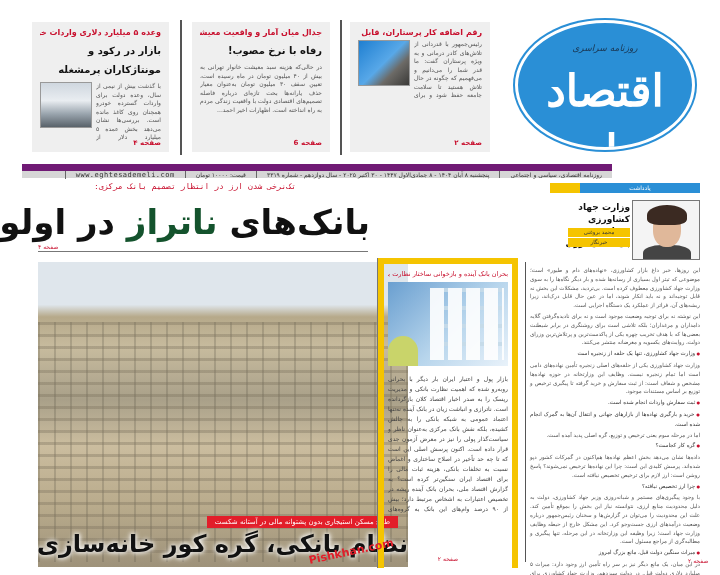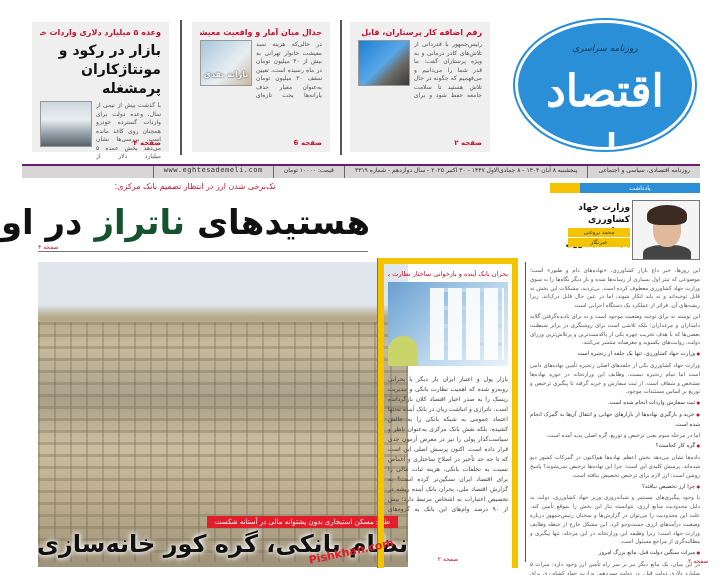--- a/index.html
+++ b/index.html
@@ -2,41 +2,41 @@
 <html><head>
 <meta charset="utf-8">
 <style>
   * { box-sizing: border-box; margin: 0; padding: 0; }
   html, body { width: 720px; height: 575px; background: #ffffff; overflow: hidden; }
   body { position: relative; font-family: "DejaVu Sans", sans-serif; direction: rtl; color: #222; }
 
   
   .teaser { position: absolute; top: 22px; height: 130px; background: #efefef; padding: 6px 8px; }
   .teaser .kicker { font-size: 8px; color: #c8102e; font-weight: bold; white-space: nowrap; overflow: hidden; }
-  .teaser .title { font-size: 14px; font-weight: bold; color: #111; line-height: 19px; margin-top: 4px; }
+  .teaser .title { font-size: 10px; font-weight: bold; color: #111; line-height: 19px; margin-top: 4px; }
   .teaser .body { display: flex; gap: 4px; margin-top: 3px; }
   .teaser .txt { font-size: 6px; line-height: 8.5px; color: #555; flex: 1; text-align: justify; }
   .teaser .pic { width: 52px; height: 46px; flex: none; border: 1px solid #999; }
   .teaser .page { position: absolute; bottom: 5px; right: 8px; font-size: 7px; color: #c8102e; font-weight: bold; }
   .vsep { position: absolute; top: 20px; width: 2px; height: 135px; background: #555; }
 
   
   .logo { position: absolute; left: 515px; top: 20px; width: 180px; height: 130px; border-radius: 50%;
           background: #2a8fd6; border: 3px solid #fff; box-shadow: 0 0 0 2px #2a8fd6; overflow: hidden; }
   .logo .sub { position: absolute; top: 20px; left: 0; width: 100%; text-align: center; font-size: 9px; color: #1a3550; font-style: italic; }
   .logo .main { position: absolute; top: 38px; left: 0; width: 100%; text-align: center; font-size: 44px; color: #fff; font-weight: bold; font-family: "DejaVu Serif", serif; line-height: 60px; }
 
   
-  .infobar { position: absolute; top: 164px; left: 22px; width: 678px; height: 14px; background: #d6d6d6;
-             border-top: 2px solid #701a75; display: flex; font-size: 6px; color: #333; }
+  .infobar { position: absolute; top: 164px; left: 22px; width: 590px; height: 14px; background: #d6d6d6;
+             border-top: 7px solid #701a75; display: flex; align-items: center; font-size: 6px; color: #333; }
   .infobar span { padding: 0 10px; border-left: 1px solid #666; white-space: nowrap; }
   .infobar .url { font-family: "DejaVu Sans Mono", monospace; font-size: 7px; letter-spacing: 0.5px; }
 
   
-  .h-kicker { position: absolute; top: 182px; left: 30px; width: 330px; text-align: center; font-size: 8px; color: #c8102e; }
+  .h-kicker { position: absolute; top: 182px; left: 30px; width: 330px; text-align: center; font-size: 8px; color: #c8102e; font-family: Liberation Mono, monospace; }
   .headline { position: absolute; top: 198px; left: 30px; width: 340px; text-align: center; font-size: 34px; font-weight: bold; color: #111; line-height: 48px; white-space: nowrap; }
   .headline .hl { color: #14532d; }
   .h-page { position: absolute; top: 243px; left: 38px; font-size: 6px; color: #c8102e; }
   .h-rule { position: absolute; top: 251px; left: 38px; width: 330px; height: 1px; background: #777; }
 
   
   .photo { position: absolute; top: 262px; left: 38px; width: 370px; height: 305px; overflow: hidden;
            background: linear-gradient(#dfe6ec 0%, #dfe6ec 14%, #b6a98a 18%, #c7bb9e 28%, #a9a089 45%, #cbbd9f 60%, #b9ab8c 80%, #9e927a 100%); }
   .photo .rows { position: absolute; left: 0; top: 60px; width: 100%; height: 240px;
                  background: repeating-linear-gradient(180deg, rgba(120,110,90,.35) 0 3px, rgba(0,0,0,0) 3px 12px),
@@ -88,25 +88,23 @@
   <div class="body">
     <div class="txt" style="height:60px;overflow:hidden;">با گذشت بیش از نیمی از سال، وعده دولت برای واردات گسترده خودرو همچنان روی کاغذ مانده است. بررسی‌ها نشان می‌دهد بخش عمده ۵ میلیارد دلار از تخصیص‌یافته به صنعت خودرو نه برای خرید خودرو از خارج، بلکه صرف مونتاژ، واردات قطعات و تأمین نیاز تولید داخلی شده...</div>
     <div class="pic" style="background:linear-gradient(180deg,#cfd7df 0%,#e9edf1 40%,#9aa5ae 70%,#59626a 100%);"></div>
   </div>
   <div class="page">صفحه ۴</div>
 </div>
 <div class="vsep" style="left:180px;"></div>
 
 <div class="teaser" style="left:192px; width:138px;">
   <div class="kicker">جدال میان آمار و واقعیت معیشتی مردم!</div>
+  <div class="title">رفاه با نرخ مصوب!</div>
   <div class="body">
     <div class="txt" style="height:60px;overflow:hidden;">در حالی‌که هزینه سبد معیشت خانوار تهرانی به بیش از ۴۰ میلیون تومان در ماه رسیده است، تعیین سقف ۳۰ میلیون تومان به‌عنوان معیار حذف یارانه‌ها بحث تازه‌ای درباره فاصله تصمیم‌های اقتصادی دولت با واقعیت زندگی مردم به راه انداخته است. اظهارات اخیر احمد...</div>
-    <div class="pic" style="background:linear-gradient(135deg,#a7c6d9,#e8eef2 60%,#c8b9a2); position:relative;">
-      <span style="position:absolute;bottom:6px;left:0;width:100%;text-align:center;font-size:8px;font-weight:bold;color:#fff;text-shadow:0 0 2px #000;">یارانه نقدی</span>
-    </div>
   </div>
   <div class="page">صفحه 6</div>
 </div>
 <div class="vsep" style="left:340px;"></div>
 
 <div class="teaser" style="left:350px; width:140px;">
   <div class="kicker">رقم اضافه کار پرستاران، قابل قبول نیست</div>
   <div class="body">
     <div class="txt" style="height:60px;overflow:hidden;">رئیس‌جمهور با قدردانی از تلاش‌های کادر درمانی و به ویژه پرستاران گفت: ما قدر شما را می‌دانیم و می‌فهمیم که چگونه در حال تلاش هستید تا سلامت جامعه حفظ شود و برای بهبود وضعیت شما تلاش می‌کنیم. اما جبران شایسته تلاش‌های شما نیاز به اصلاح ساختارها دارد که با تمام...</div>
     <div class="pic" style="background:linear-gradient(135deg,#1f7fd1,#58a8e8 50%,#6c6a66 70%,#3b3a38);"></div>
@@ -121,21 +119,21 @@
 
 <div class="infobar">
   <span style="border-left:1px solid #666;">روزنامه اقتصادی، سیاسی و اجتماعی</span>
   <span>پنجشنبه ۸ آبان ۱۴۰۴ - ۸ جمادی‌الاول ۱۴۴۷ - ۳۰ اکتبر ۲۰۲۵ - سال دوازدهم - شماره ۳۳۱۹</span>
   <span>قیمت: ۱۰۰۰۰ تومان</span>
   <span class="url" style="direction:ltr;">www.eghtesademeli.com</span>
 </div>
 
 <div class="h-kicker">تک‌نرخی شدن ارز در انتظار تصمیم بانک مرکزی:</div>
 <div class="headline">
-  <span>هستید‌های </span><span class="hl">ناتراز</span><span> در اولویت اصلاح</span>
+  <span>بانک‌های </span><span class="hl">ناتراز</span><span> در اولویت اصلاح</span>
 </div>
 <div class="h-page">صفحه ۴</div>
 <div class="h-rule"></div>
 
 <div class="photo">
   <div class="rows"></div>
   <div class="caption-bar">طرح مسکن استیجاری بدون پشتوانه مالی در آستانه شکست</div>
   <div class="big-caption">نظام بانکی، گره کور خانه‌سازی</div>
 </div>
 

